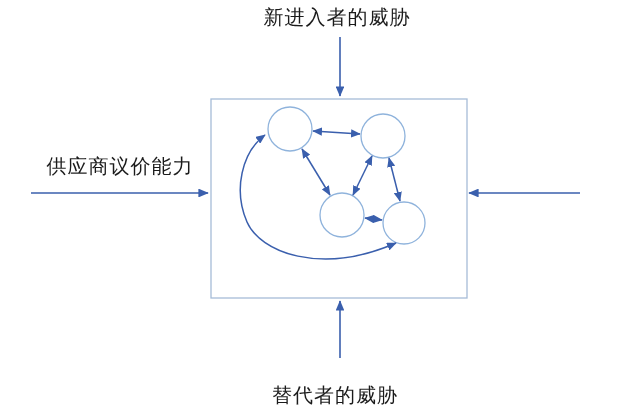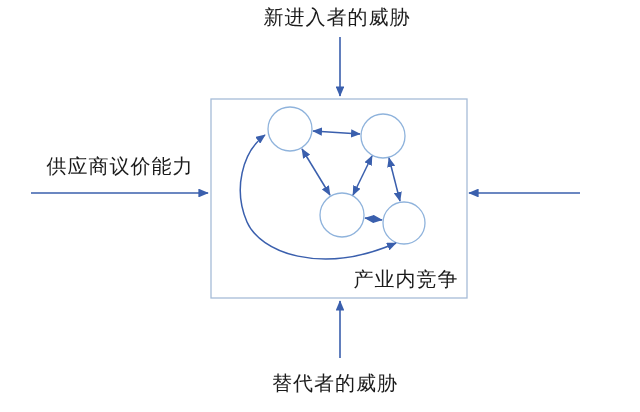--- a/index.html
+++ b/index.html
@@ -27,21 +27,21 @@
     transform: translateX(-50%);
     white-space: nowrap;
     color: #1b1b1b;
     font-size: 20px;
     letter-spacing: 1px;
     line-height: 1.1;
   }
   .lbl-top    { left: 337px; top: 6px;  }
   .lbl-left   { left: 120px; top: 155px; }
   .lbl-right  { left: 546px; top: 153px; }
-  .lbl-bottom { left: 335px; top: 372px; }
+  .lbl-bottom { left: 335px; top: 384px; }
   .lbl-center { left: 406px; top: 268px; }
 
   .arrow-line   { stroke: #3A5FAD; fill: none; }
   .arc-line     { stroke: #3A5FAD; fill: none; }
   .circle-shape { stroke: #8FB3DC; fill: #ffffff; }
   .box-rect     { stroke: #A6BCD8; fill: none; }
   .arrowhead    { fill: #3A5FAD; }
 </style>
 </head>
 <body>
@@ -71,15 +71,14 @@
     <line class="arrow-line" x1="302" y1="149" x2="330" y2="195" stroke-width="1.5" marker-start="url(#ah)" marker-end="url(#ah)" stroke="#3A5FAD"></line>
     <line class="arrow-line" x1="372" y1="156" x2="353" y2="195" stroke-width="1.5" marker-start="url(#ah)" marker-end="url(#ah)" stroke="#3A5FAD"></line>
     <line class="arrow-line" x1="389" y1="158" x2="400" y2="201" stroke-width="1.5" marker-start="url(#ah)" marker-end="url(#ah)" stroke="#3A5FAD"></line>
     <line class="arrow-line" x1="365" y1="218" x2="382" y2="220" stroke-width="1.5" marker-start="url(#ah)" marker-end="url(#ah)" stroke="#3A5FAD"></line>
     <path class="arc-line" d="M 265 135 C 242 152, 233 190, 247 222 C 260 252, 320 276, 396 243" stroke-width="1.5" marker-start="url(#ah)" marker-end="url(#ah)" stroke="#3A5FAD"></path>
   </svg>
 
   <div class="lbl lbl-top">新进入者的威胁</div>
   <div class="lbl lbl-left">供应商议价能力</div>
   <div class="lbl lbl-bottom">替代者的威胁</div>
-  <div class="lbl lbl-center">产业内竞争</div>
 
 </div>
 
 </body></html>

